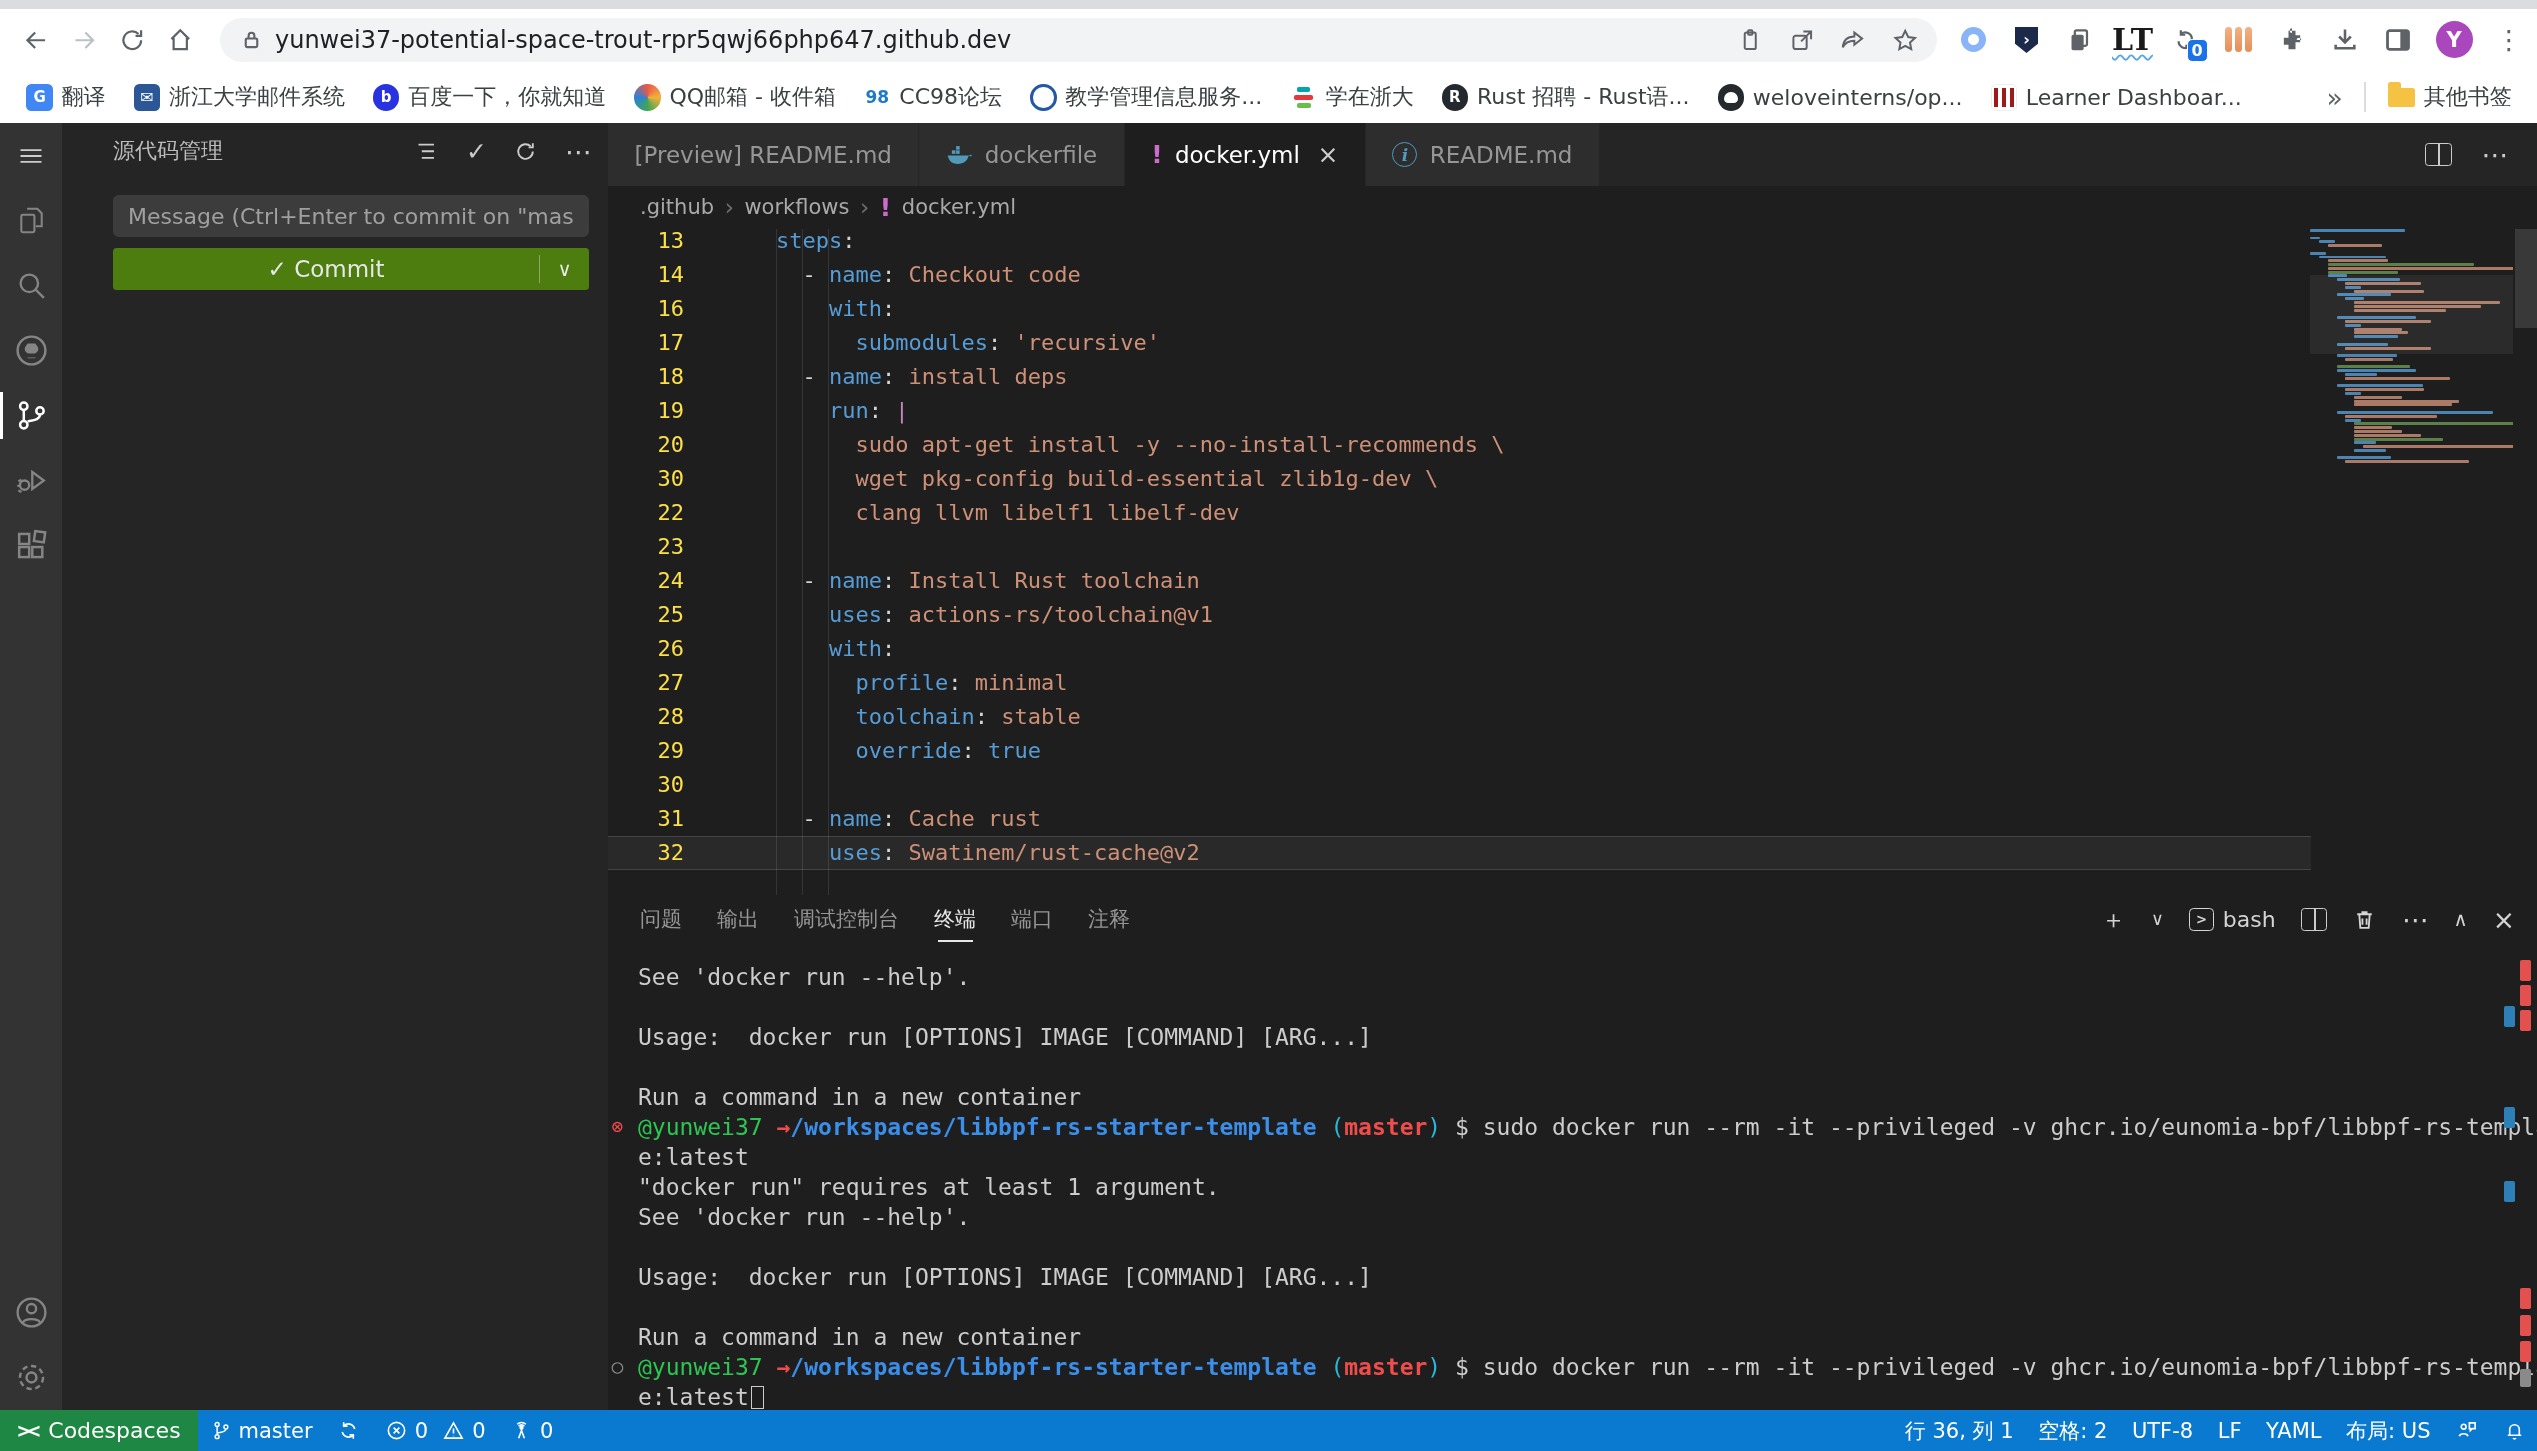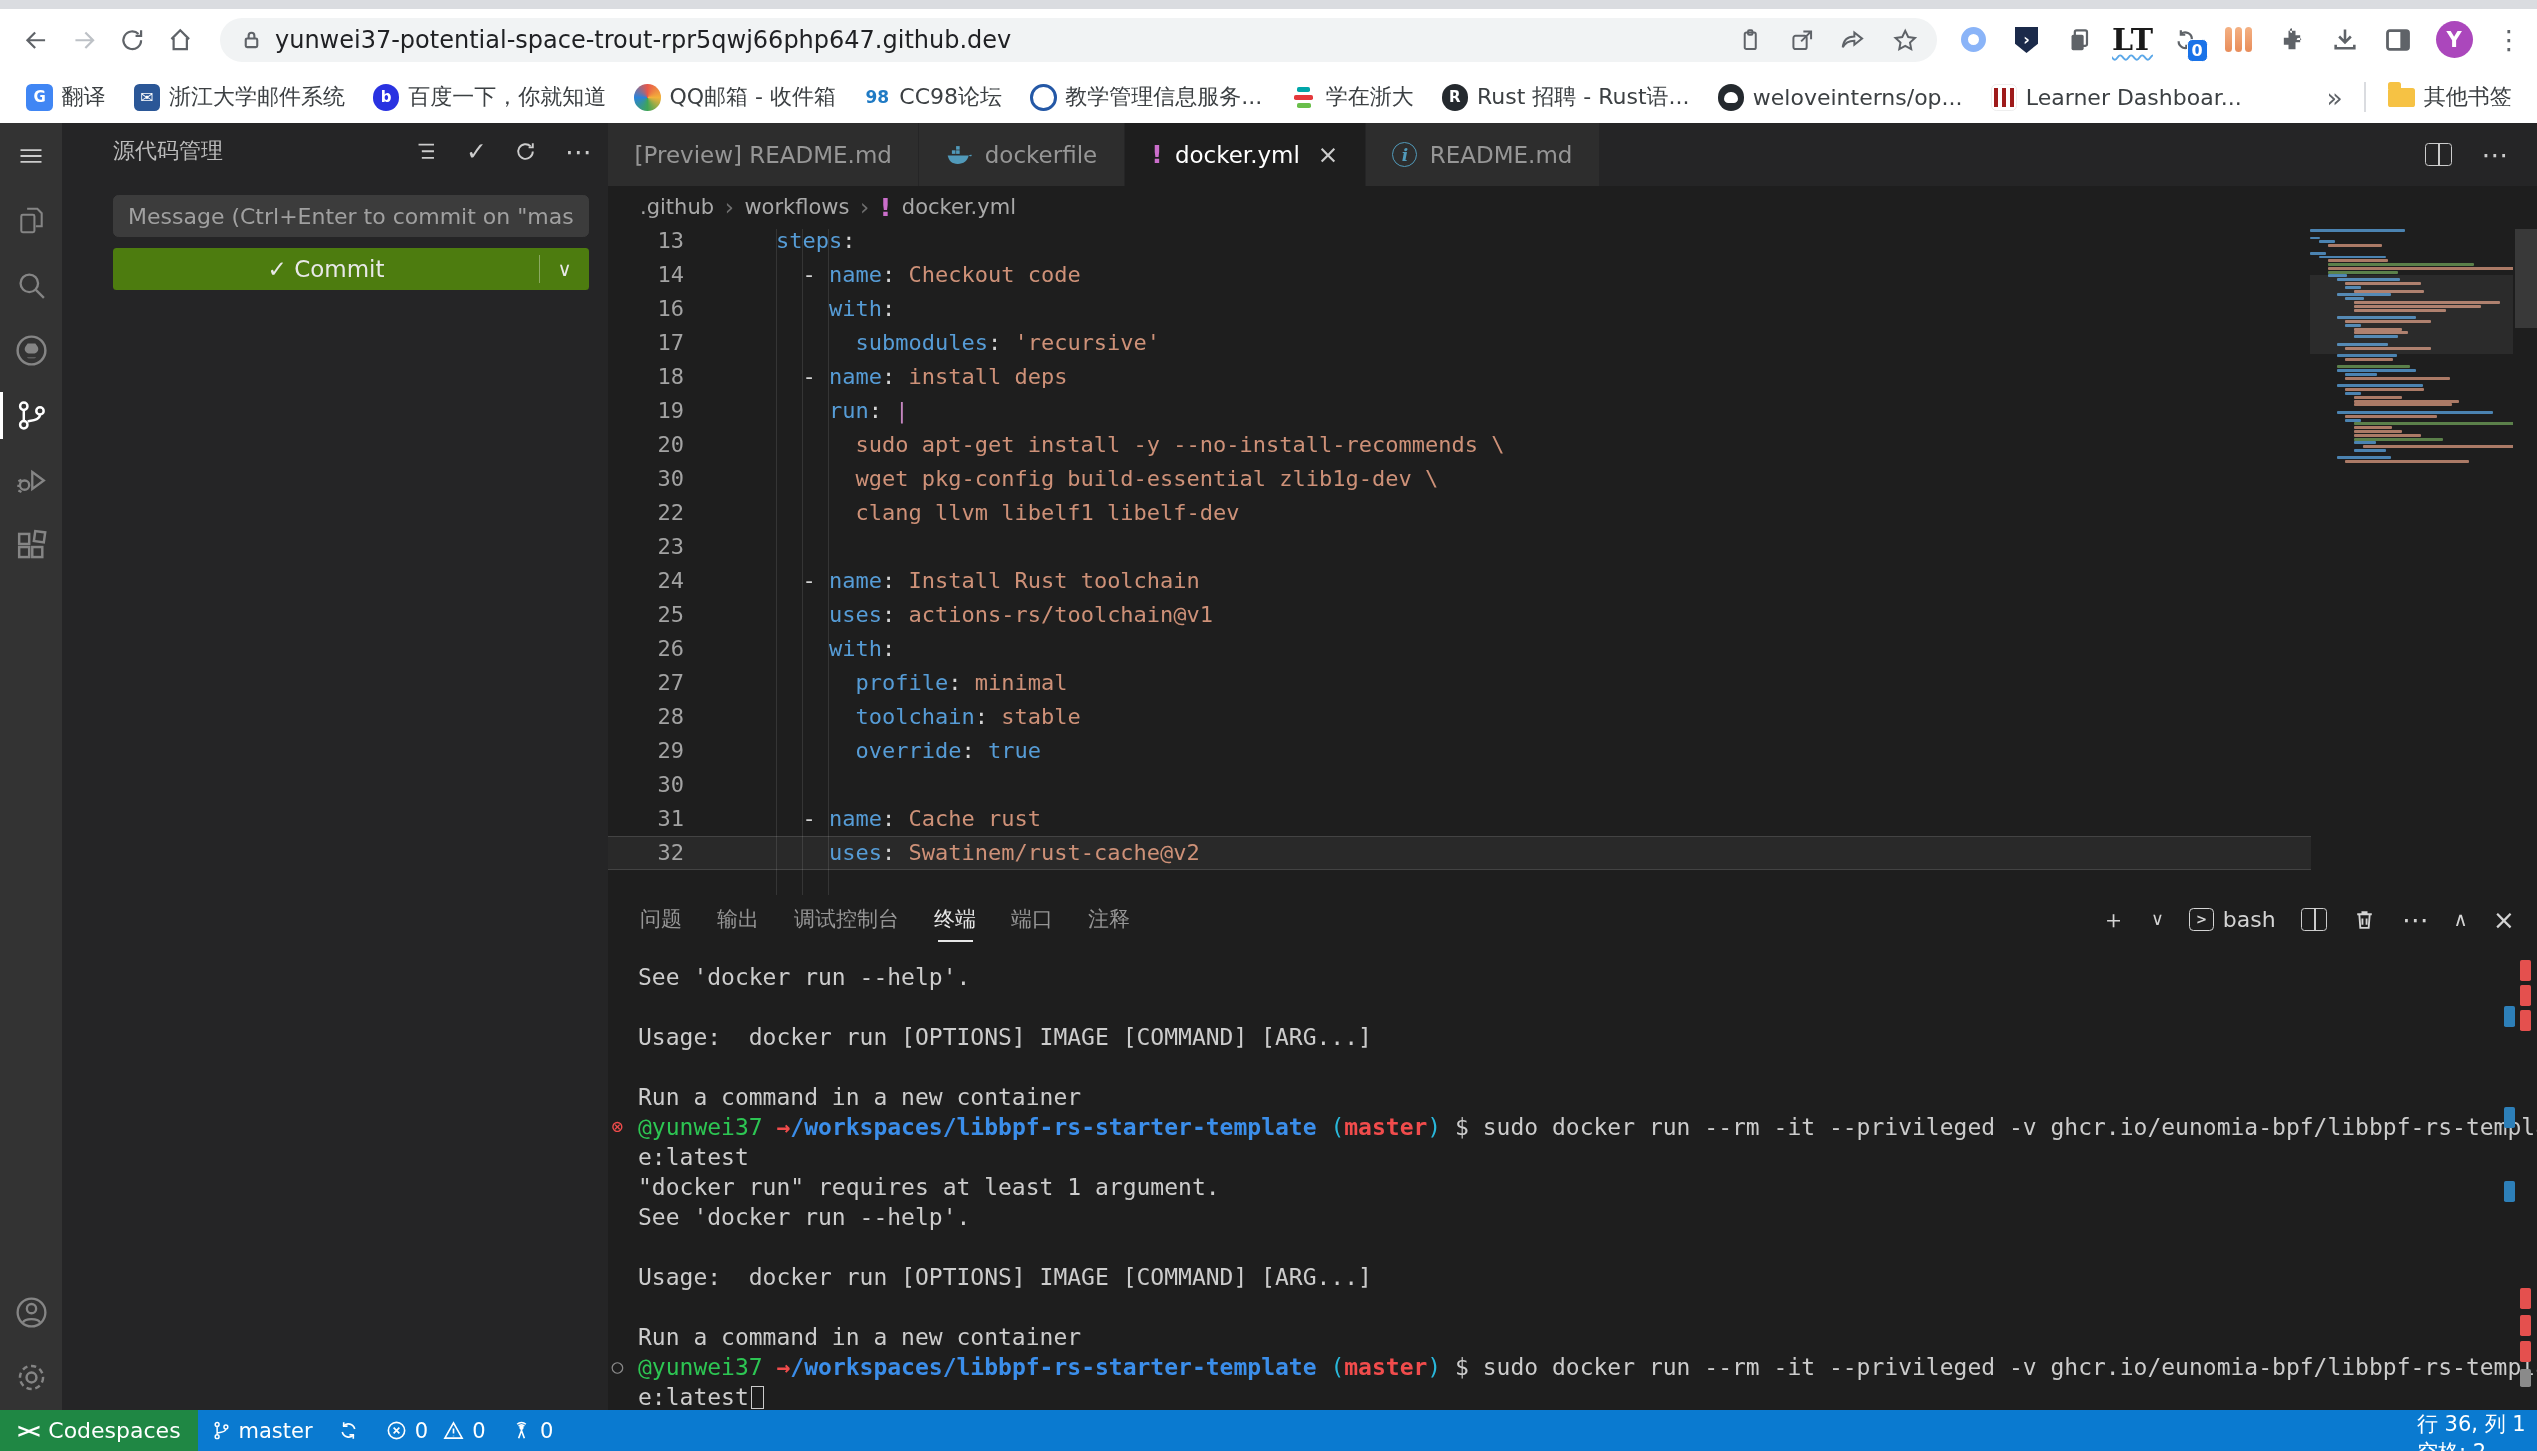--- a/index.html
+++ b/index.html
@@ -75,21 +75,21 @@
   .tab-close { font-size:25px; color:#cccccc; margin-left:5.3px; }
   #tab-actions { margin-left:auto; display:flex; align-items:center; gap:30px; padding-right:30px; color:#cccccc; }
   .spliticon { width:26.5px; height:23px; border:1.8px solid #cccccc; border-radius:3.5px; position:relative; }
   .spliticon::after { content:""; position:absolute; top:0; bottom:0; left:50%; width:1.8px; background:#cccccc; }
   #breadcrumbs { height:42px; display:flex; align-items:center; gap:10.6px; padding-left:32px; font-size:21px; color:#a9a9a9; background:#1e1e1e; }
   .crumb-sep { color:#6e6e6e; font-size:23px; }
 
   #editor { position:absolute; top:106px; left:0; right:0; height:667px; overflow:hidden; }
   #editor-rows { position:absolute; top:-5.3px; left:0; right:227px; }
   .crow { height:34px; display:flex; font-family:"DejaVu Sans Mono","Liberation Mono",monospace; font-size:22px; line-height:34px; white-space:pre; position:relative; }
-  .crow .num { width:115px; padding-right:39px; text-align:right; color:#a3a3a3; flex:none; }
+  .crow .num { width:115px; padding-right:39px; text-align:right; color:#fde047; flex:none; }
   .crow.hl { background:rgba(200,200,200,.07); box-shadow:inset 0 0.9px 0 rgba(255,255,255,.12), inset 0 -0.9px 0 rgba(255,255,255,.12); }
   .tk-k { color:#569cd6; } .tk-s { color:#ce9178; } .tk-p { color:#d4d4d4; } .tk-b { color:#569cd6; } .tk-o { color:#c586c0; }
   .guide { position:absolute; top:0; bottom:0; width:0.9px; background:rgba(136,136,136,.22); }
   #minimap { position:absolute; top:0; right:25px; width:203px; bottom:0; overflow:hidden; }
   .mm { position:absolute; height:2.6px; border-radius:0.9px; opacity:.8; }
   .mm-b { background:#569cd6; } .mm-s { background:#ce9178; } .mm-g { background:#6a9955; }
   #mm-viewport { position:absolute; top:46px; right:25px; width:203px; height:79px; background:rgba(255,255,255,.06); }
   #ed-scrollbar { position:absolute; top:0; right:0; width:23px; height:99px; background:rgba(121,121,121,.30); }
 
   #panel { position:absolute; top:772px; left:0; right:0; bottom:0; background:#1e1e1e; }
@@ -111,21 +111,21 @@
   .t-cursor { display:inline-block; width:13.2px; height:23px; border:1.8px solid #cccccc; vertical-align:-3.5px; margin-left:1.8px; }
   .smark { position:absolute; width:10.6px; height:21px; border-radius:1.8px; }
   .smark.red { right:7px; background:#e4504e; }
   .smark.blue { right:23px; background:#2d7fb8; }
   .smark.gray { right:7px; background:#8a8a8a; height:17.6px; }
 
   
   #statusbar { position:absolute; left:0; right:0; bottom:0; height:41px; background:#0a7ad0; display:flex; align-items:center; color:#fff; font-size:21px; }
   #remote { height:100%; background:#1f8744; display:flex; align-items:center; gap:10.6px; padding:0 17.6px; font-size:22px; }
   .sb-item { display:flex; align-items:center; gap:7px; padding:0 12.3px; height:100%; }
-  #sb-right { margin-left:auto; display:flex; align-items:flex-start; height:100%;flex-direction:column; }
+  #sb-right { margin-left:auto; display:flex; align-items:center; height:100%; }
   .remote-glyph { font-family:"DejaVu Sans Mono",monospace; font-weight:bold; letter-spacing:-2.6px; font-size:21px; }
 </style>
 </head>
 <body>
 
 <div id="chrome">
   <div id="tabstrip"></div>
   <div id="toolbar">
     <div class="navbtn">
       <svg width="26.5" height="26.5" viewBox="0 0 24 24" fill="none" stroke="#5f6368" stroke-width="2">

